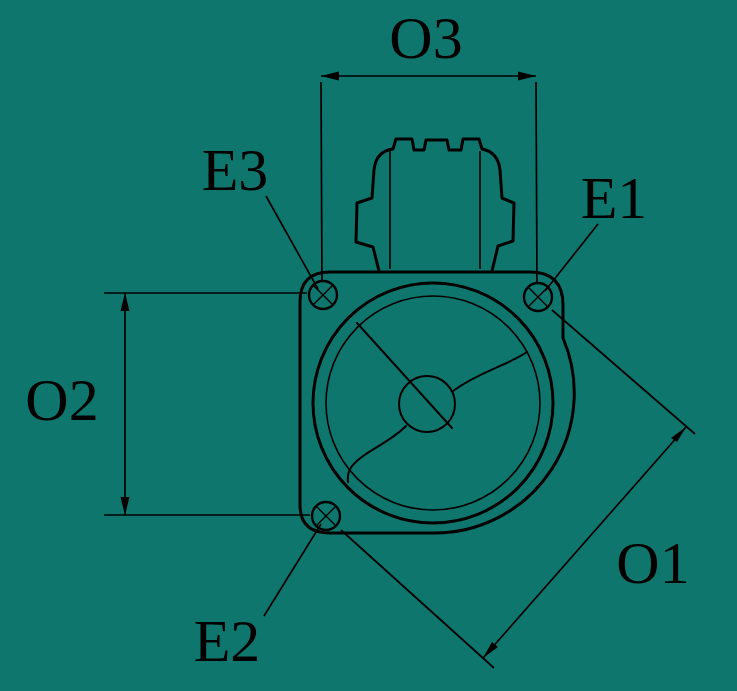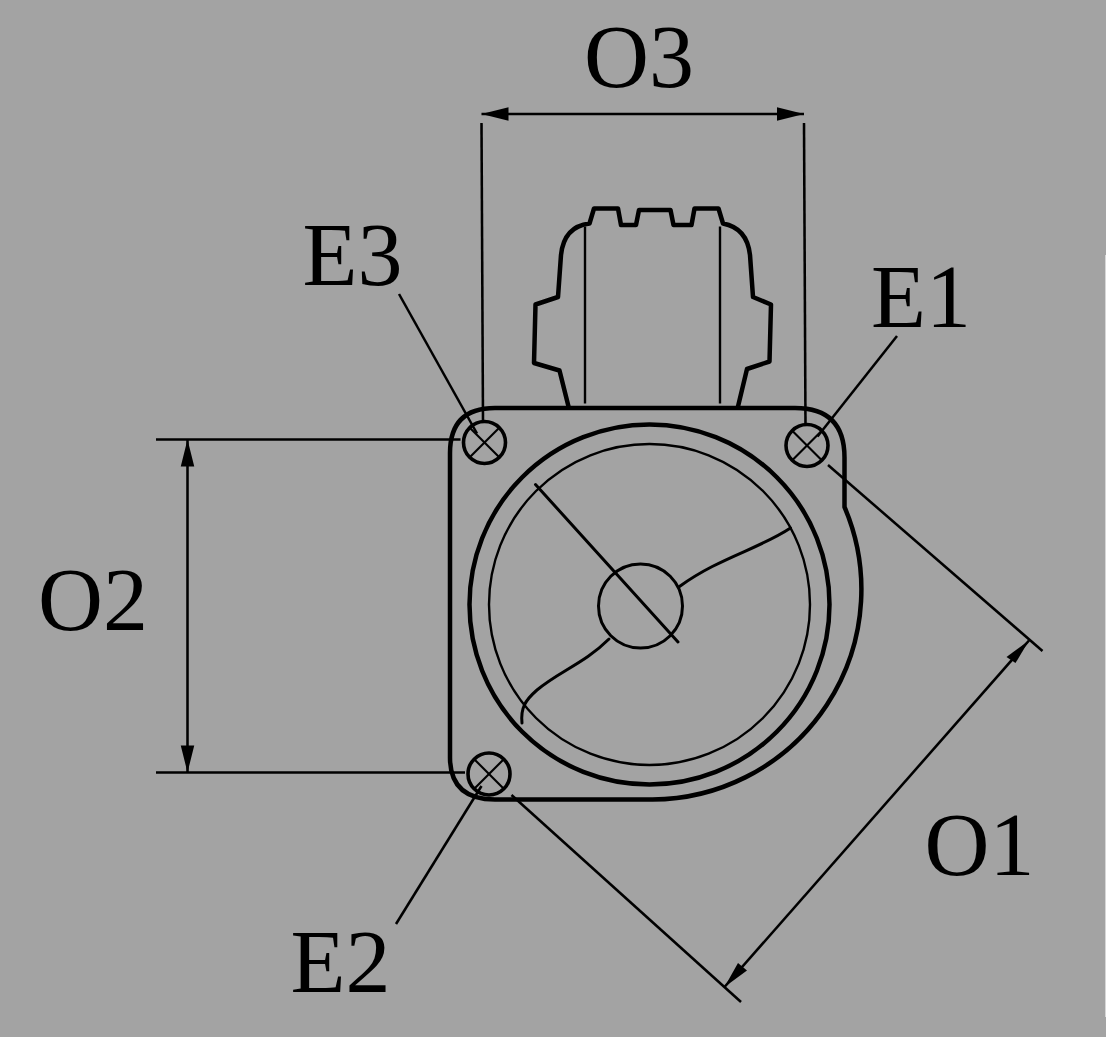--- a/index.html
+++ b/index.html
@@ -1,16 +1,16 @@
 <!DOCTYPE html>
 <html><head>
 <meta charset="utf-8">
 <style>
   html,body{margin:0;padding:0;background:#ffffff;}
-  .page{width:737px;height:691px;background:#a3a3a3;position:relative;overflow:hidden;}
+  .page{width:737px;height:691px;background:#0f766e;position:relative;overflow:hidden;}
   svg{display:block;}
   .outline{fill:none;stroke:#000000;stroke-width:3;stroke-linejoin:round;stroke-linecap:round;}
   .mid{fill:none;stroke:#000000;stroke-width:2;stroke-linecap:round;}
   .thin{fill:none;stroke:#000000;stroke-width:1.6;stroke-linecap:butt;}
   .hole{fill:none;stroke:#000000;stroke-width:2.4;}
   .cross{fill:none;stroke:#000000;stroke-width:1.4;}
   .dim{fill:none;stroke:#000000;stroke-width:1.7;}
   .arrow{fill:#000000;stroke:none;}
   .lbl{font-family:"Liberation Serif","DejaVu Serif",serif;font-size:60px;fill:#000000;text-anchor:middle;}
 </style>

